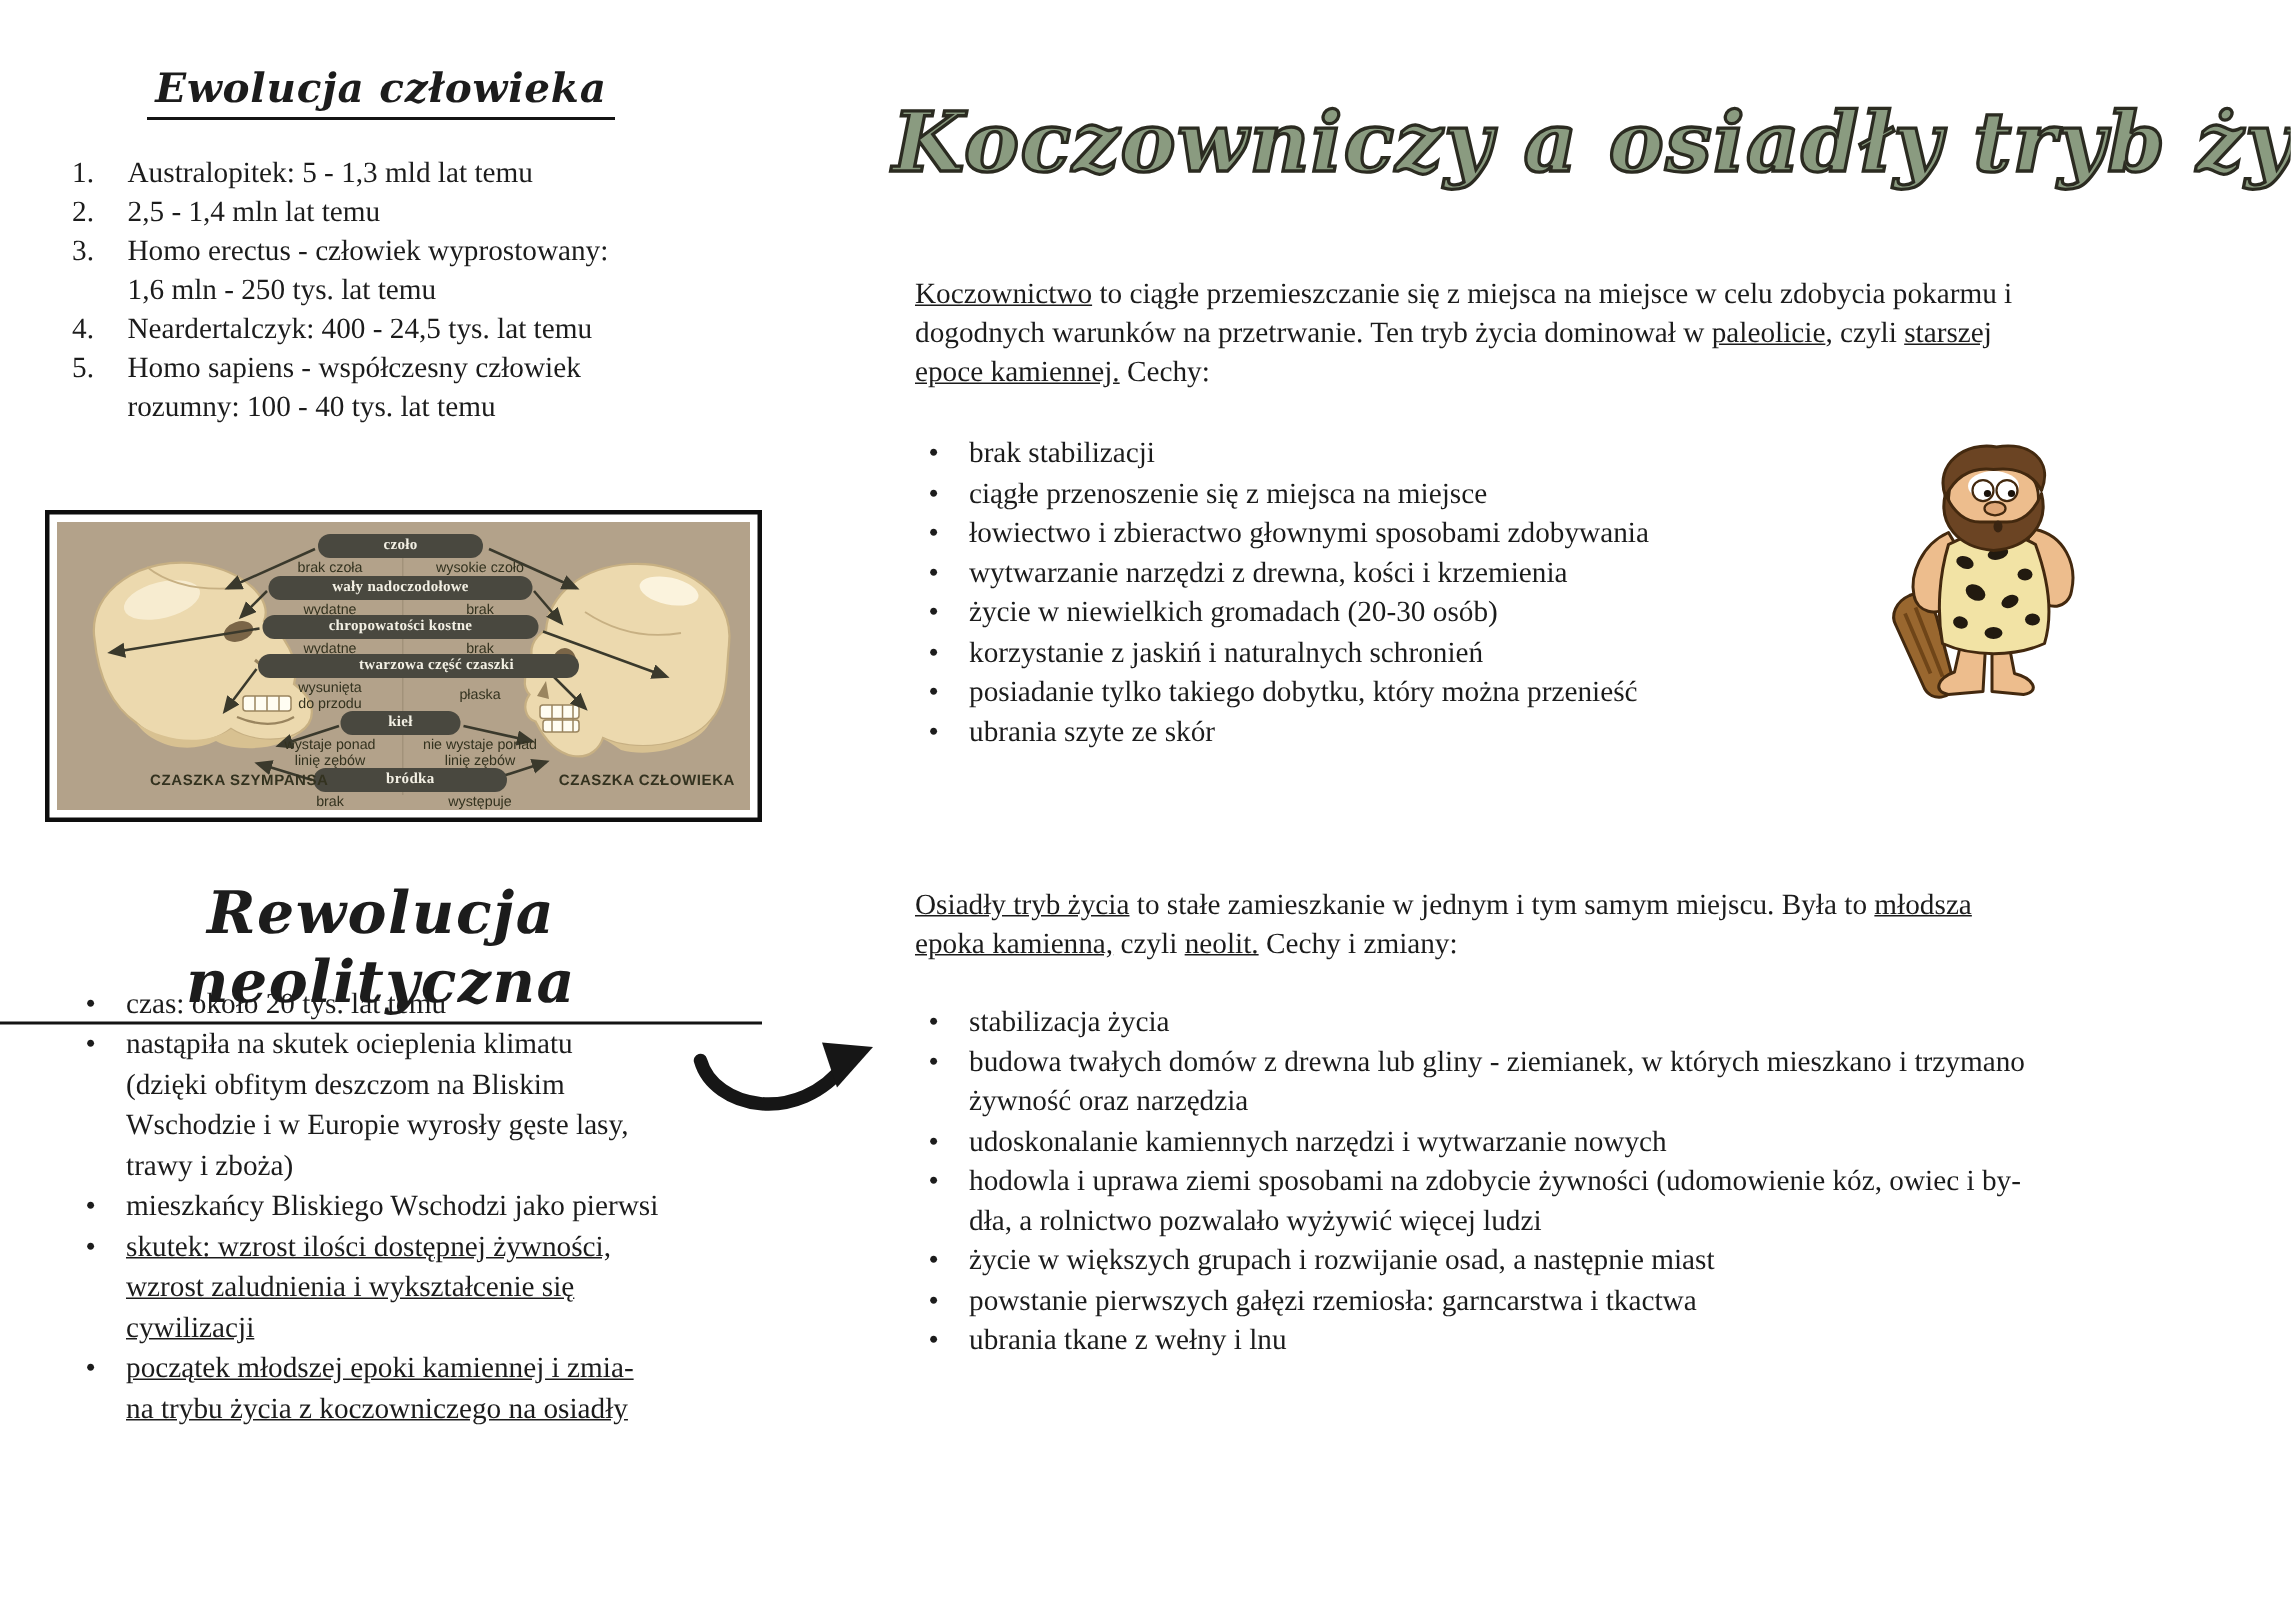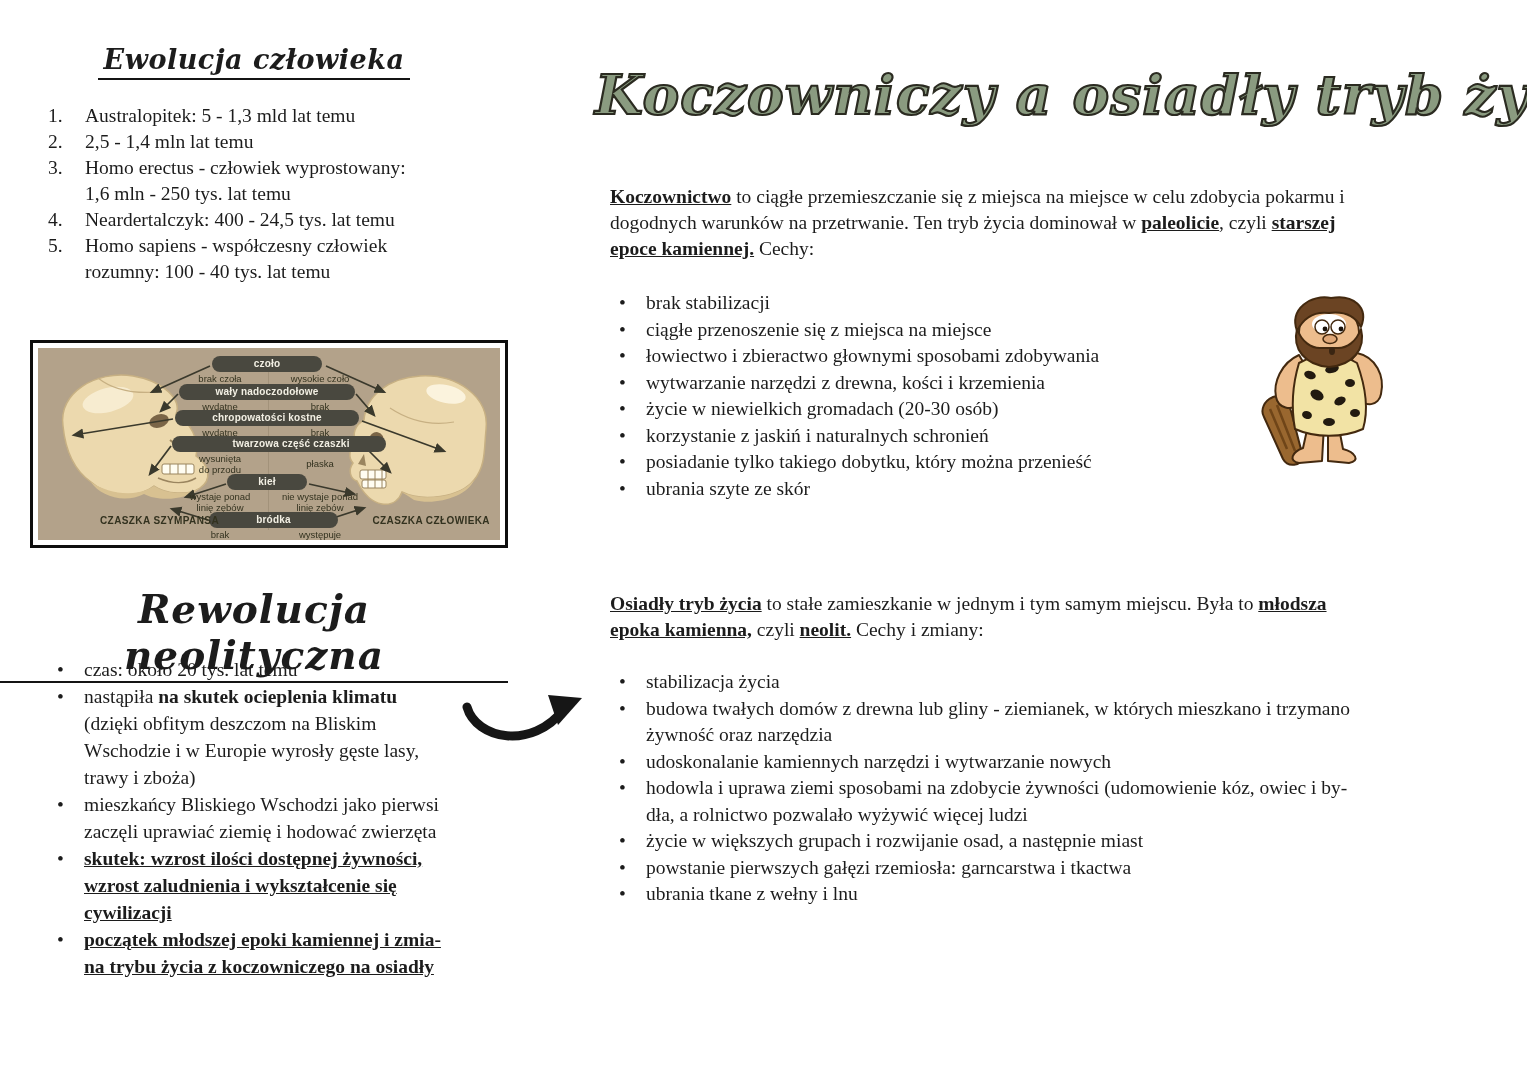--- a/index.html
+++ b/index.html
@@ -1,21 +1,21 @@
 <!DOCTYPE html>
 <html><head>
 <meta charset="utf-8">
 <style>
   html,body{margin:0;padding:0;}
   body{
     width:1527px;height:1080px;position:relative;overflow:hidden;
     background:#ffffff;color:#1c1c1c;
     font-family:"Liberation Serif", serif;
   }
-  .b{font-weight:700;}
+  .b{font-weight:400;}
   .u{text-decoration:underline;}
   .pre{white-space:pre-line;}
 
   
   .script{
     font-family:"DejaVu Serif", serif;
     font-style:italic;font-weight:700;
   }
   .hwrap{position:absolute;text-align:center;}
   .hline{display:inline-block;border-bottom:2.5px solid #141414;padding:0 6px 3px 6px;}
@@ -27,21 +27,21 @@
   #evo-list{position:absolute;left:48px;top:103px;width:470px;font-size:19.5px;line-height:26px;}
   .nitem{display:flex;}
   .nitem .num{flex:none;width:37px;}
 
   
   #skull-fig{position:absolute;left:30px;top:340px;width:478px;height:208px;
     border:3px solid #0e0e0e;background:#fff;box-sizing:border-box;}
   #skull-canvas{position:absolute;left:5px;top:5px;width:462px;height:192px;background:#b3a28a;}
   #skull-svg{position:absolute;left:0;top:0;}
   .pill{position:absolute;height:16px;line-height:16px;border-radius:9px;background:#49483f;
-    color:#f3f0e4;font-family:Liberation Sans, sans-serif;font-size:10px;font-weight:700;
+    color:#f3f0e4;font-family:Liberation Serif, serif;font-size:10px;font-weight:700;
     text-align:center;letter-spacing:.2px;}
   .cell{position:absolute;font-family:"Liberation Sans", sans-serif;font-size:9.5px;line-height:11px;
     color:#33321f;text-align:center;width:120px;}
   .cell.l{left:122px;}
   .cell.r{left:222px;}
   .divline{position:absolute;left:230px;top:10px;width:1px;height:172px;background:#a2927a;}
   .fig-caption{position:absolute;bottom:14px;font-family:"Liberation Sans", sans-serif;
     font-size:10px;font-weight:700;color:#33321f;letter-spacing:.4px;}
   #cap-left{left:62px;}
   #cap-right{right:10px;}
@@ -214,21 +214,20 @@
         <div><span>nastąpiła </span><span class="b">na skutek ocieplenia klimatu</span></div>
         <div><span>(dzięki obfitym deszczom na Bliskim</span></div>
         <div><span>Wschodzie i w Europie wyrosły gęste lasy,</span></div>
         <div><span>trawy i zboża)</span></div>
       </div>
   </div>
   <div class="bitem">
     <span class="dot">•</span>
     <div class="itext">
         <div><span>mieszkańcy Bliskiego Wschodzi jako pierwsi</span></div>
-        <div><span>zaczęli uprawiać ziemię i hodować zwierzęta</span></div>
       </div>
   </div>
   <div class="bitem">
     <span class="dot">•</span>
     <div class="itext">
         <div><span class="b u">skutek: wzrost ilości dostępnej żywności, </span></div>
         <div><span class="b u">wzrost zaludnienia i wykształcenie się </span></div>
         <div><span class="b u">cywilizacji</span></div>
       </div>
   </div>

